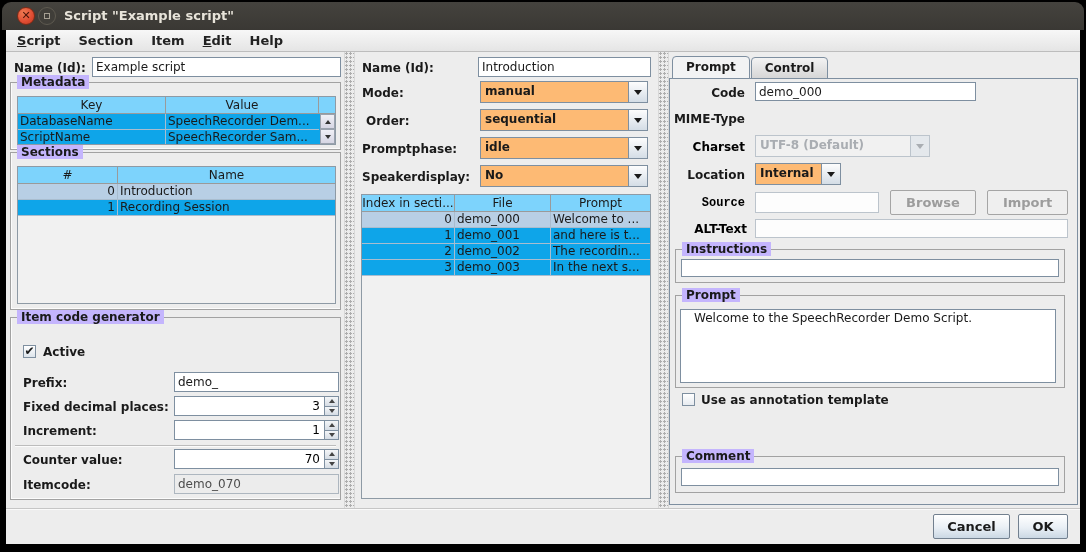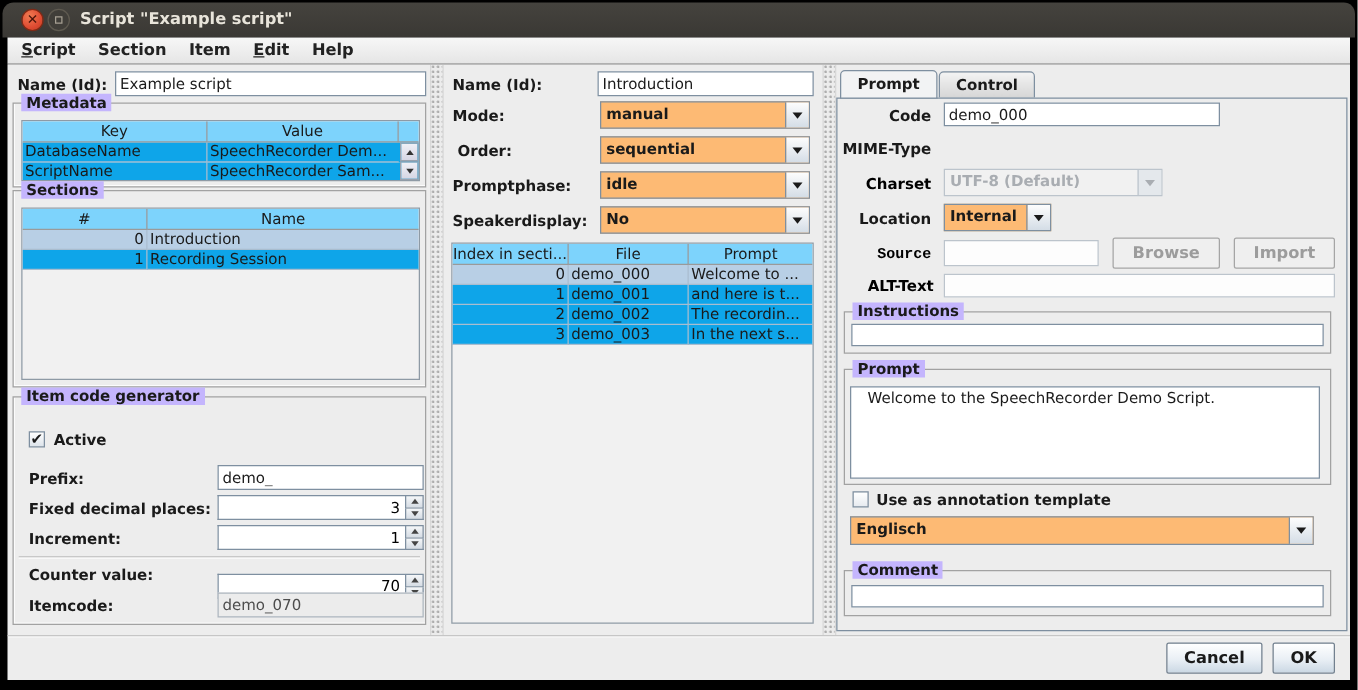--- a/index.html
+++ b/index.html
@@ -192,21 +192,21 @@
             </div>
           <div class="spin-btn">
               <div class="tri-d-s"></div>
             </div>
         </div>
       </div>
 
       <div class="hsep" style="left:4px;right:4px;top:127px;"></div>
 
       <div class="lbl" style="left:12px;top:135px;">Counter value:</div>
-      <div class="spin" style="left:163px;top:141px;">
+      <div class="spin" style="left:163px;top:131px;">
         <input class="num" value="70" style="">
         <div class="spin-btns">
           <div class="spin-btn">
               <div class="tri-u-s"></div>
             </div>
           <div class="spin-btn">
               <div class="tri-d-s"></div>
             </div>
         </div>
       </div>
@@ -326,26 +326,20 @@
       </div>
 
       <div class="grp" style="left:5px;top:216px;width:390px;height:93px;box-shadow:none;">
         <span class="grp-title">Prompt</span>
         <textarea class="ta" style="left: 4px; top: 13px; width: 376px; height: 74px; padding-left: 13px;">Welcome to the SpeechRecorder Demo Script.</textarea>
       </div>
 
       <div class="cb" style="left:12px;top:314px;background:linear-gradient(#fff,#e7ebf0);"></div>
       <div class="lbl" style="left:31px;top:314px;">Use as annotation template</div>
 
-      <div class="combo" style="left:10px;top:334px;width:371px;height:23px;">
-        <span class="val">Englisch</span>
-        <span class="cbtn">
-            <span class="tri-d"></span>
-          </span>
-      </div>
 
       <div class="grp" style="left:5px;top:377px;width:390px;height:37px;box-shadow:none;">
         <span class="grp-title">Comment</span>
         <input class="tf" style="left: 5px; top: 11px; width: 378px; height: 18px;" value="">
       </div>
     </div>
   </div>
 </div>
 
 <div class="footer">

